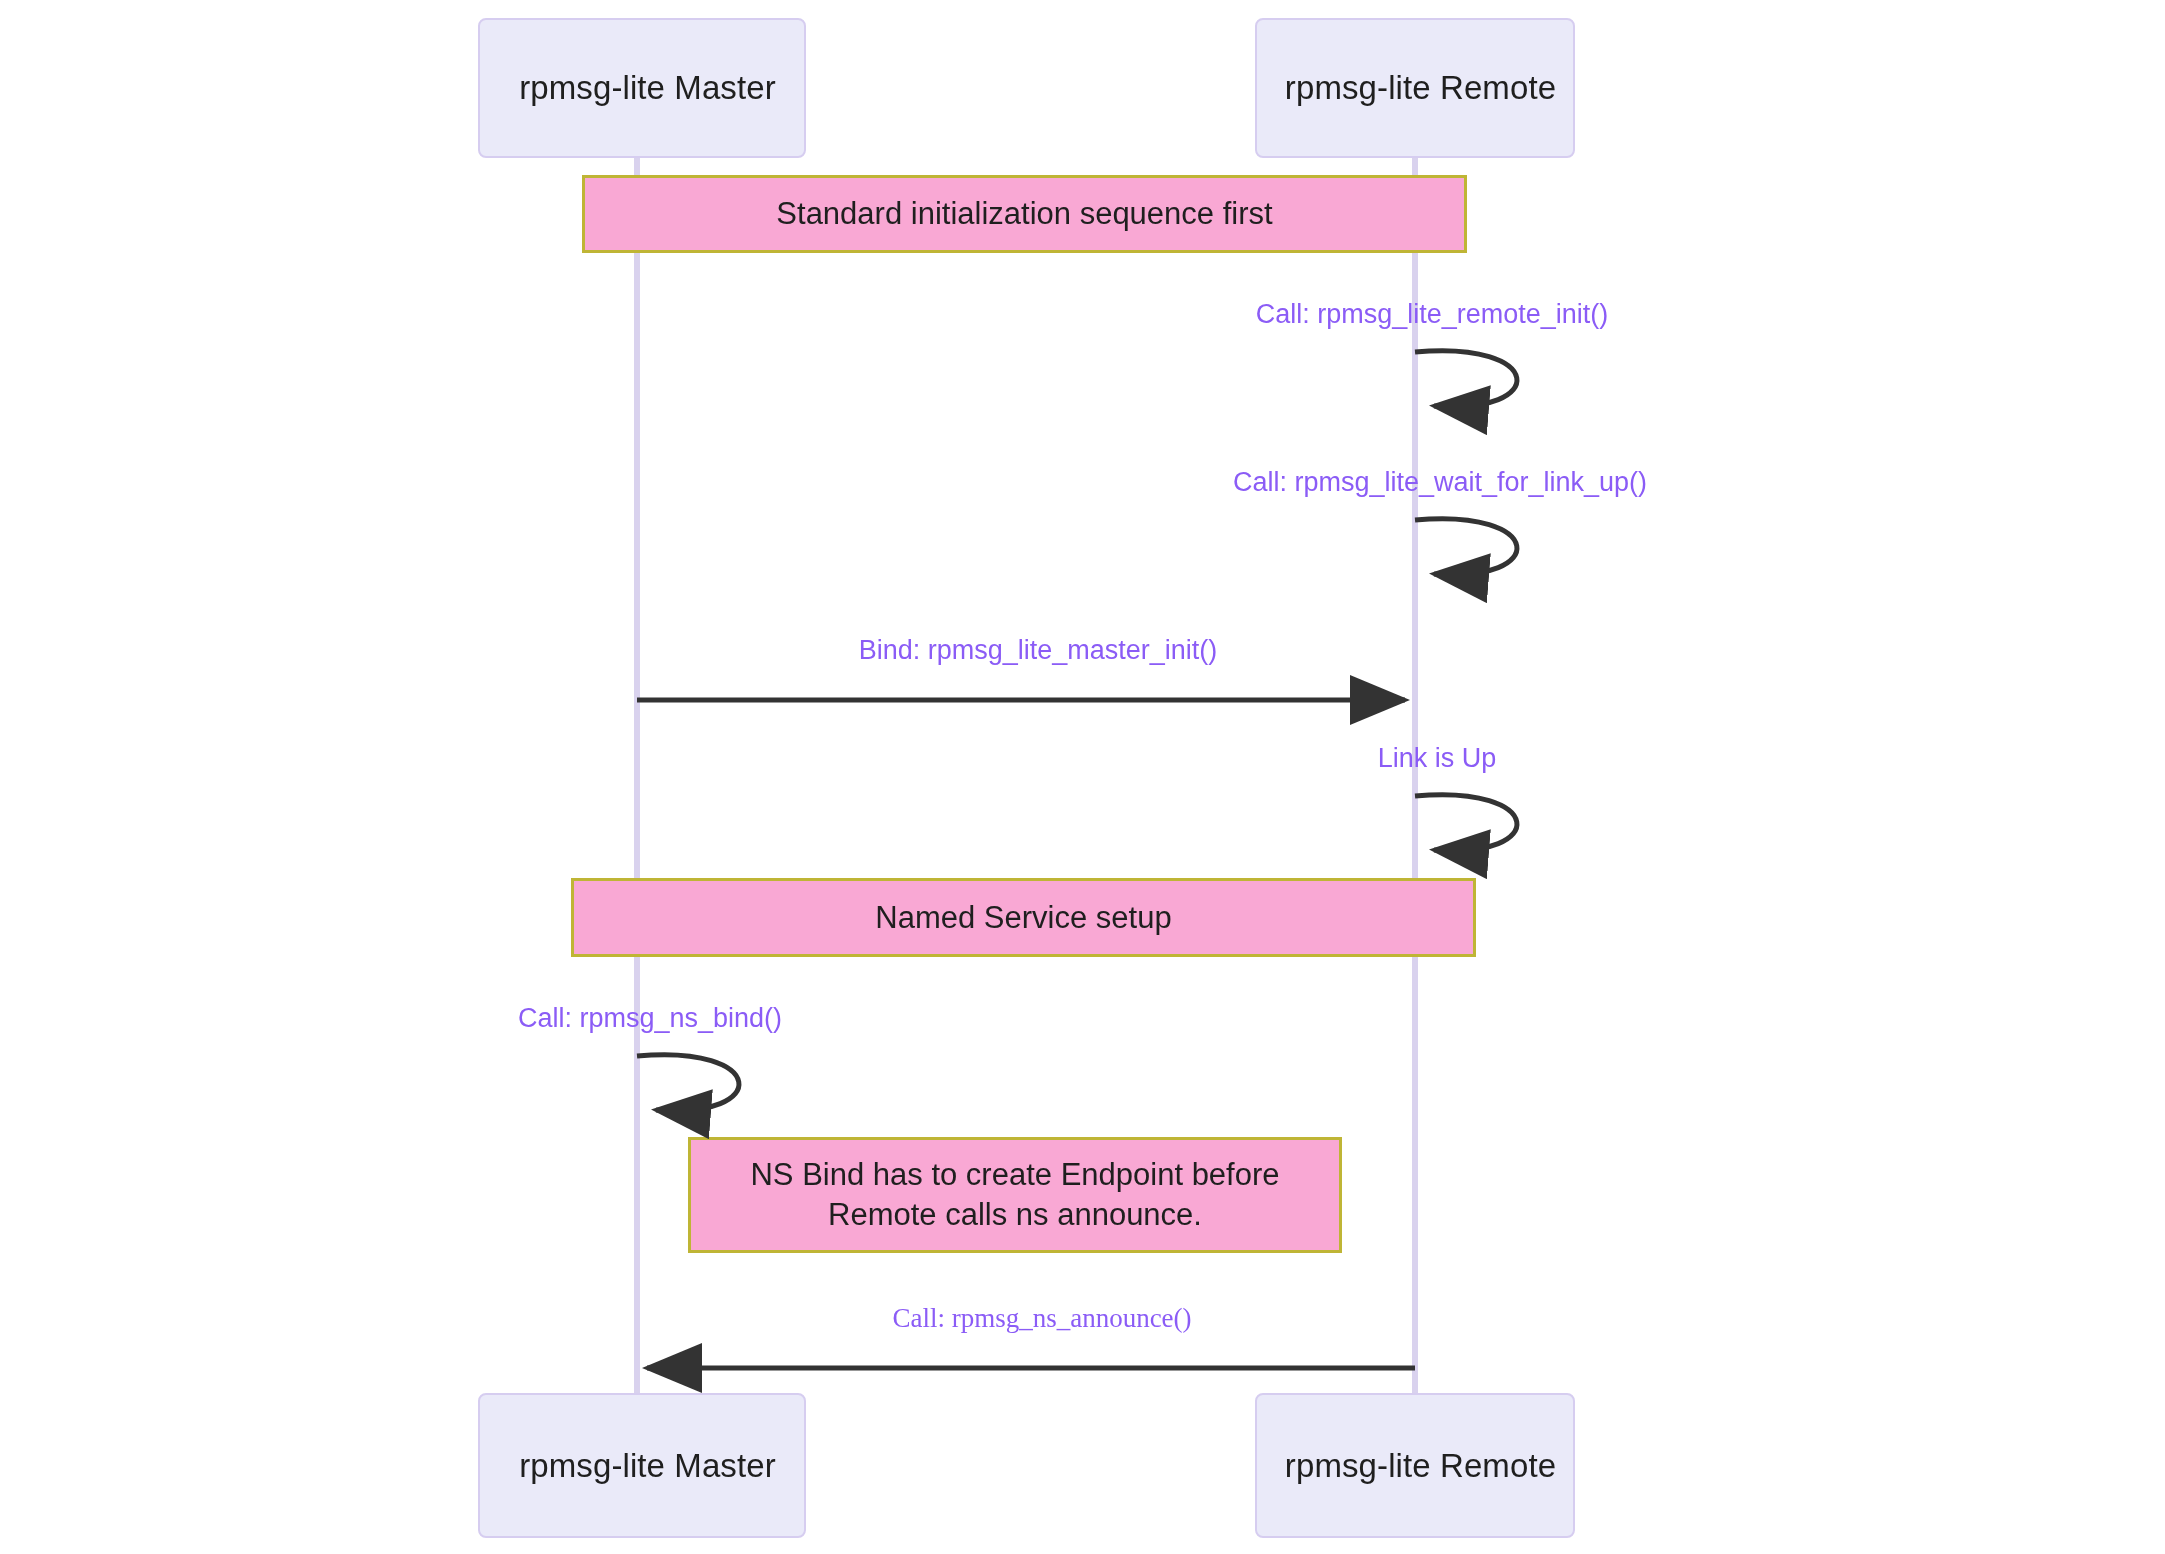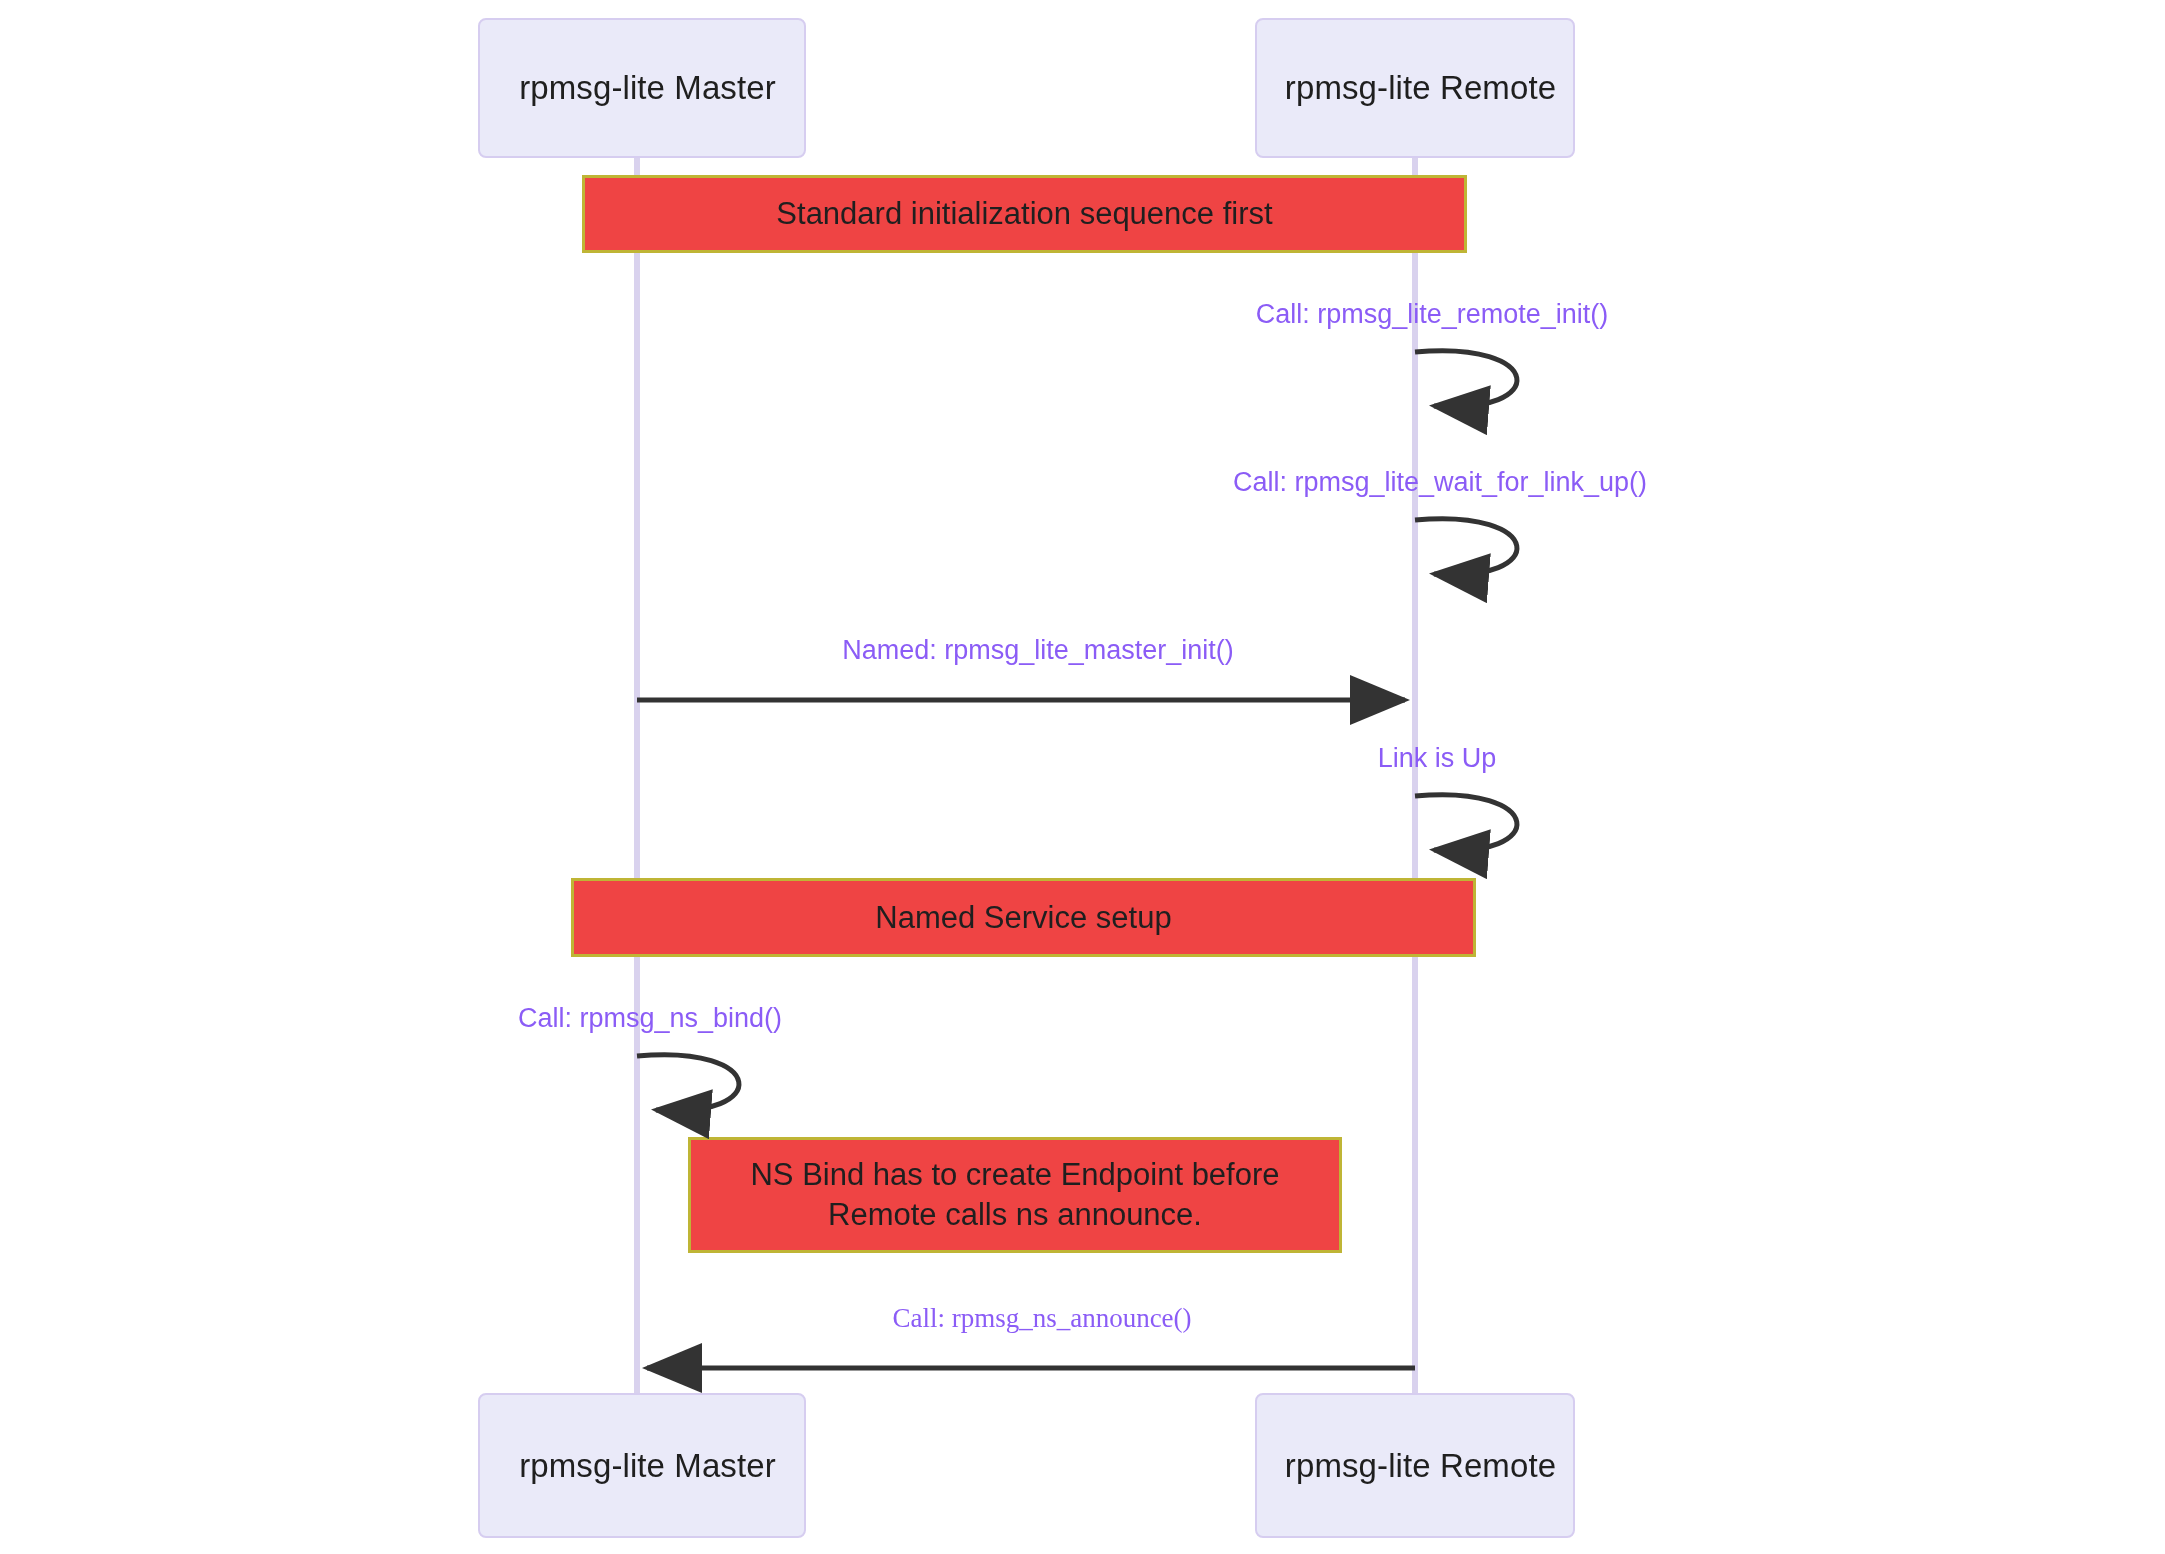--- a/index.html
+++ b/index.html
@@ -40,21 +40,21 @@
     font-size: 33px;
     letter-spacing: 0.1px;
     text-align: center;
     font-family: "Liberation Sans", sans-serif;
     padding-left: 11px;
   }
   
   .note {
     position: absolute;
     box-sizing: border-box;
-    background: #ef4444;
+    background: #f9a8d4;
     border: 3px solid #bfb535;
     display: flex;
     align-items: center;
     justify-content: center;
     color: #1f1f1f;
     font-size: 31px;
     line-height: 1.28;
     text-align: center;
     font-family: "Liberation Sans", sans-serif;
     padding: 2px 8px;
@@ -95,21 +95,21 @@
   </div>
 
   <div class="note" style="left:582px; top:175px; width:885px; height:78px;">
     <span>Standard initialization sequence first</span>
   </div>
 
   <div class="msg-label center" style="left:1432px; top:299px;">Call: rpmsg_lite_remote_init()</div>
 
   <div class="msg-label center" style="left:1440px; top:467px;">Call: rpmsg_lite_wait_for_link_up()</div>
 
-  <div class="msg-label center" style="left:1038px; top:635px;">Named: rpmsg_lite_master_init()</div>
+  <div class="msg-label center" style="left:1038px; top:635px;">Bind: rpmsg_lite_master_init()</div>
 
   <div class="msg-label center" style="left:1437px; top:743px;">Link is Up</div>
 
   <div class="note" style="left:571px; top:878px; width:905px; height:79px;">
     <span>Named Service setup</span>
   </div>
 
   <div class="msg-label center" style="left:650px; top:1003px;">Call: rpmsg_ns_bind()</div>
 
   <div class="note" style="left:688px; top:1137px; width:654px; height:116px;">

